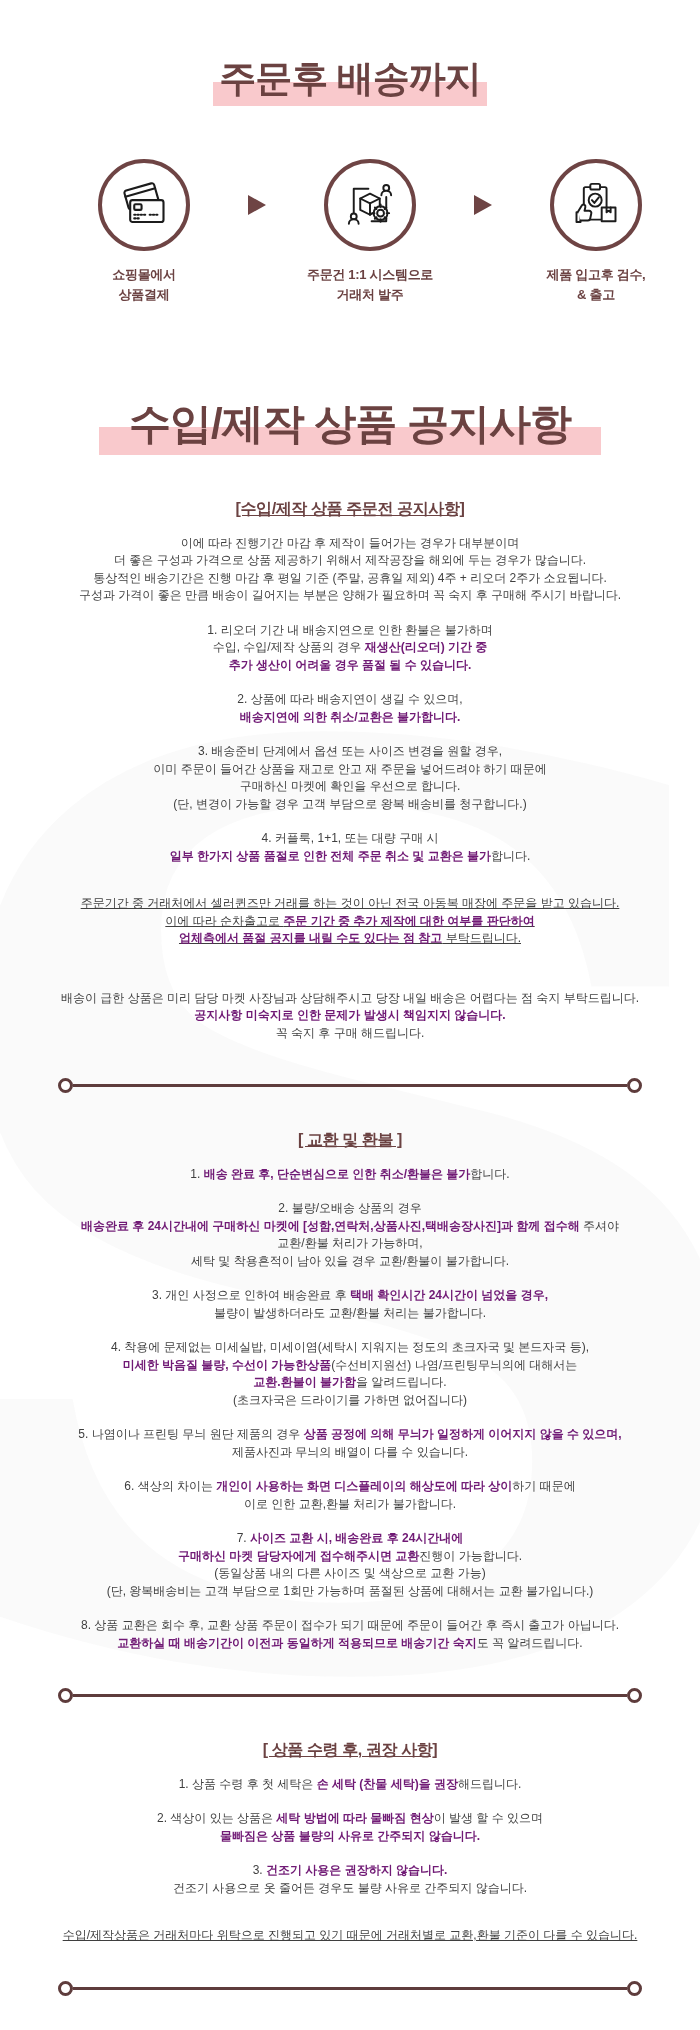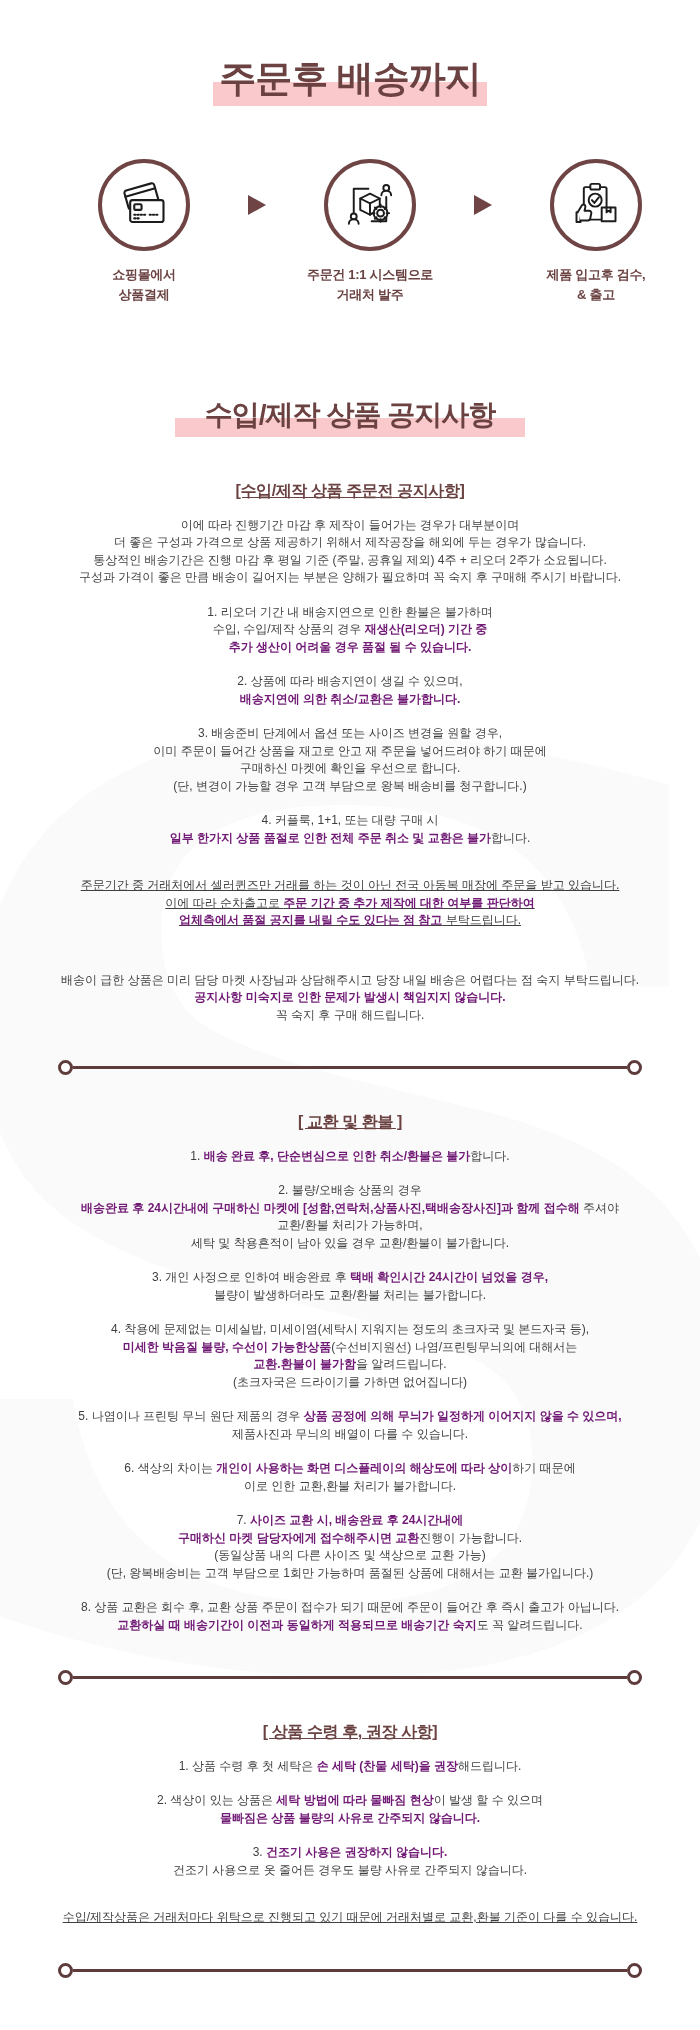--- a/index.html
+++ b/index.html
@@ -17,21 +17,21 @@
   .content{position:relative; z-index:1; padding-top:46px;}
 
   
   .big-title-wrap{text-align:center;}
   .big-title{
     display:inline-block; font-weight:900; color:#6b4241;
     background:linear-gradient(to bottom, transparent 52%, #f9c9cc 52%, #f9c9cc 98%, transparent 98%);
     letter-spacing:-1px;
   }
   .t1{font-size:37px; padding:0 6px 3px 6px;margin-top:8px;}
-  .t2{font-size:28px; padding:0 30px 4px 30px;}
+  .t2{font-size:42px; padding:0 30px 4px 30px;}
 
   
   .steps{display:flex; justify-content:center; align-items:flex-start; gap:18px; margin-top:52px;padding-left:40px;}
   .step{display:flex; flex-direction:column; align-items:center; width:170px;}
   .step-circle{
     width:84px; height:84px; border:4px solid #6e4444; border-radius:50%;
     display:flex; align-items:center; justify-content:center; background:#fff;
   }
   .step-label{
     margin-top:14px; color:#6b4242; font-weight:700; font-size:13px;

